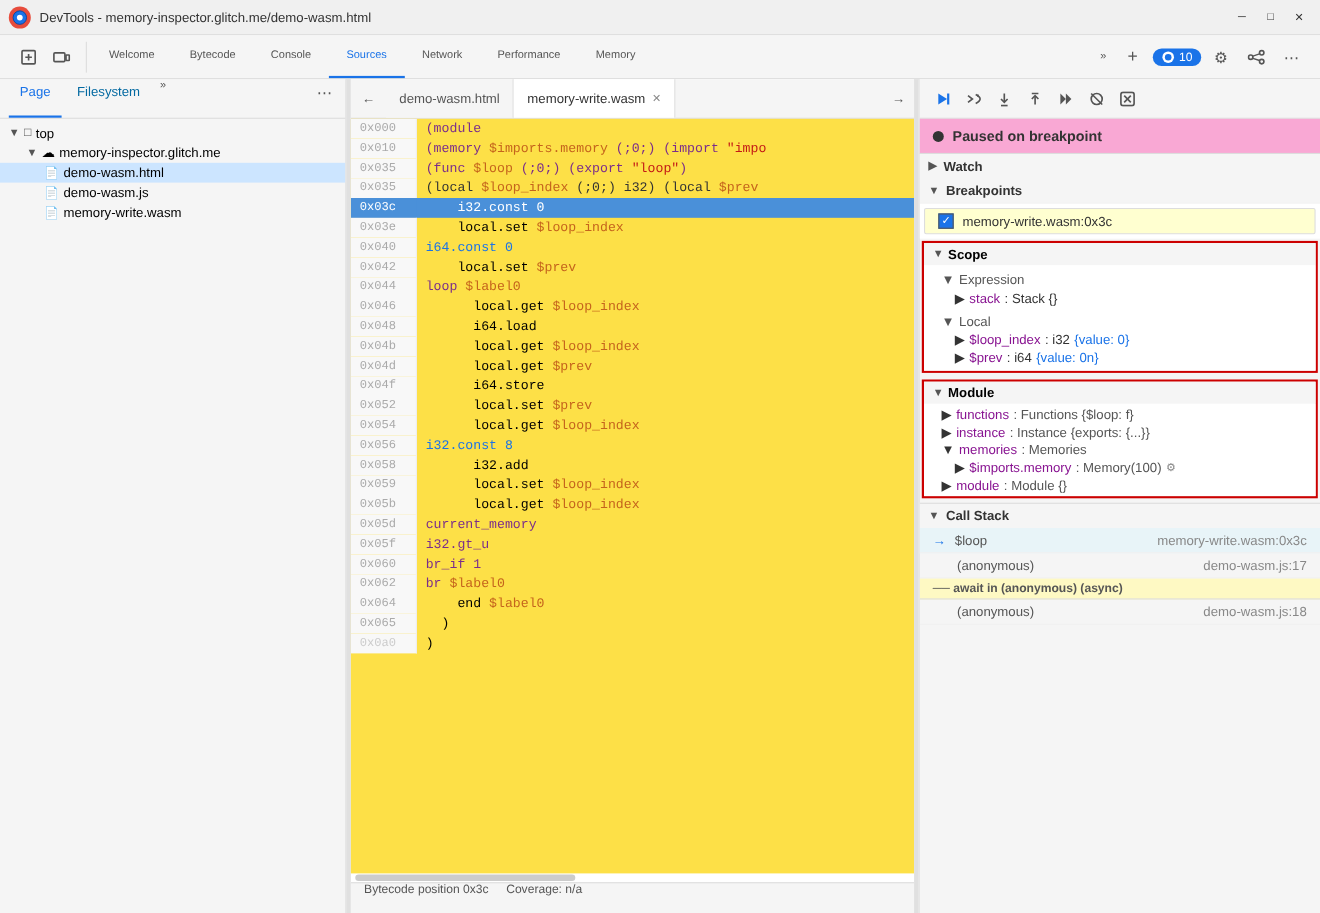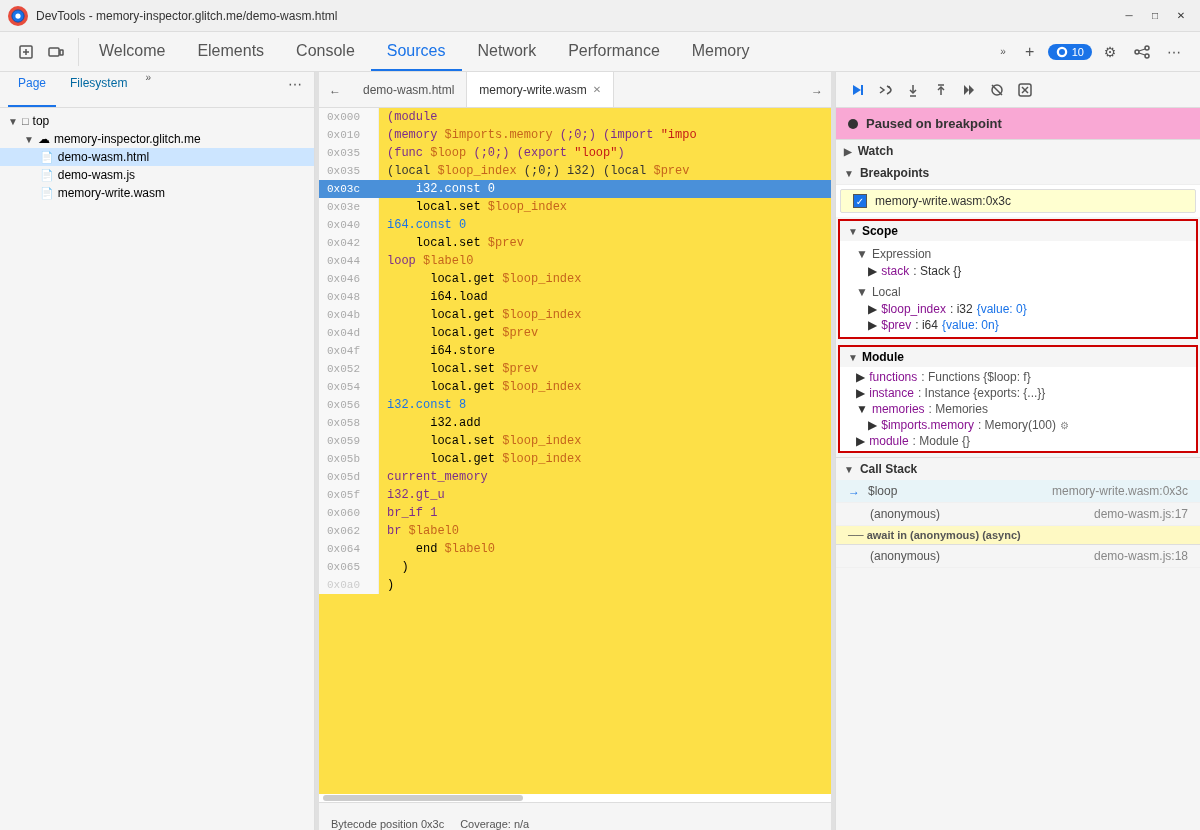--- a/index.html
+++ b/index.html
@@ -19,21 +19,21 @@
     
     .menu-bar {
       display: flex; align-items: center; background: #f5f5f5; height: 40px;
       border-bottom: 1px solid #ddd; padding: 0 4px;
     }
     .menu-icons { display: flex; gap: 2px; padding: 0 8px; border-right: 1px solid #ddd; }
     .menu-icon-btn { width: 28px; height: 28px; display: flex; align-items: center; justify-content: center; cursor: pointer; border-radius: 3px; color: #555; }
     .main-tabs { display: flex; align-items: center; flex: 1; height: 100%; padding: 0 4px; }
     .main-tab {
       padding: 0 16px; height: 100%; display: flex; align-items: center; cursor: pointer;
-      font-size: 16px; color: #555; border-bottom: 2px solid transparent; white-space: nowrap;
+      font-size: 10px; color: #555; border-bottom: 2px solid transparent; white-space: nowrap;
     }
     .main-tab.active { color: #1a73e8; border-bottom: 2px solid #1a73e8; font-weight: 500; }
     .menu-right { display: flex; align-items: center; gap: 4px; padding: 0 8px; }
     .chevron-btn { padding: 4px 6px; cursor: pointer; color: #555; font-size: 10px; }
     .add-btn { width: 28px; height: 28px; display: flex; align-items: center; justify-content: center; cursor: pointer; font-size: 16px; color: #555; }
     .notification-btn {
       background: #1a73e8; color: white; border-radius: 12px; padding: 2px 8px;
       font-size: 11px; display: flex; align-items: center; gap: 4px; cursor: pointer;
     }
     .gear-btn, .share-btn, .more-btn {
@@ -98,21 +98,21 @@
     .line-content { padding: 0 8px; display: flex; align-items: center; flex: 1; white-space: pre; }
 
     
     .c-purple { color: #7b2d8b; }
     .c-blue { color: #1a73e8; }
     .c-orange { color: #c5641c; }
     .c-string { color: #c41a16; }
     .c-black { color: #333; }
 
     .code-statusbar {
-      height: 28px; display: flex; align-items: flex-end; padding: 0 12px; border-top: 1px solid #ddd;
+      height: 28px; display: flex; align-items: flex-start; padding: 0 12px; border-top: 1px solid #ddd;
       background: #f5f5f5; font-size: 11px; color: #555; gap: 16px;
     }
 
     
     .scroll-bar-container { height: 8px; display: flex; align-items: center; padding: 0 4px; }
     .scroll-bar { height: 6px; background: #ccc; border-radius: 3px; width: 200px; }
 
     
     .right-panel {
       width: 365px; min-width: 365px; background: #f5f5f5; display: flex; flex-direction: column;
@@ -234,21 +234,21 @@
     </div>
     <div class="menu-icon-btn">
       <svg width="16" height="16" viewBox="0 0 16 16">
           <rect x="1" y="4" width="10" height="8" rx="1" fill="none" stroke="#555" stroke-width="1.5"></rect>
           <rect x="12" y="6" width="3" height="5" rx="0.5" fill="none" stroke="#555" stroke-width="1.5"></rect>
         </svg>
     </div>
   </div>
   <div class="main-tabs">
     <div class="main-tab">Welcome</div>
-    <div class="main-tab">Elements</div>
+    <div class="main-tab">Bytecode</div>
     <div class="main-tab">Console</div>
     <div class="main-tab active">Sources</div>
     <div class="main-tab">Network</div>
     <div class="main-tab">Performance</div>
     <div class="main-tab">Memory</div>
   </div>
   <div class="menu-right">
     <div class="chevron-btn">»</div>
     <div class="add-btn">+</div>
     <div class="notification-btn">

